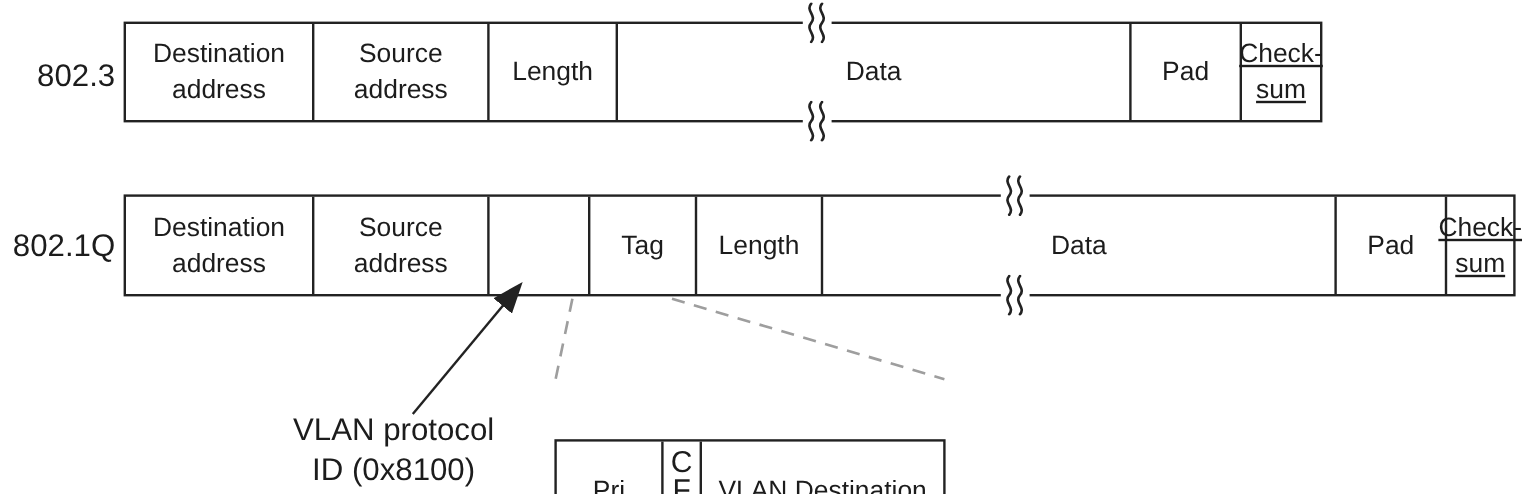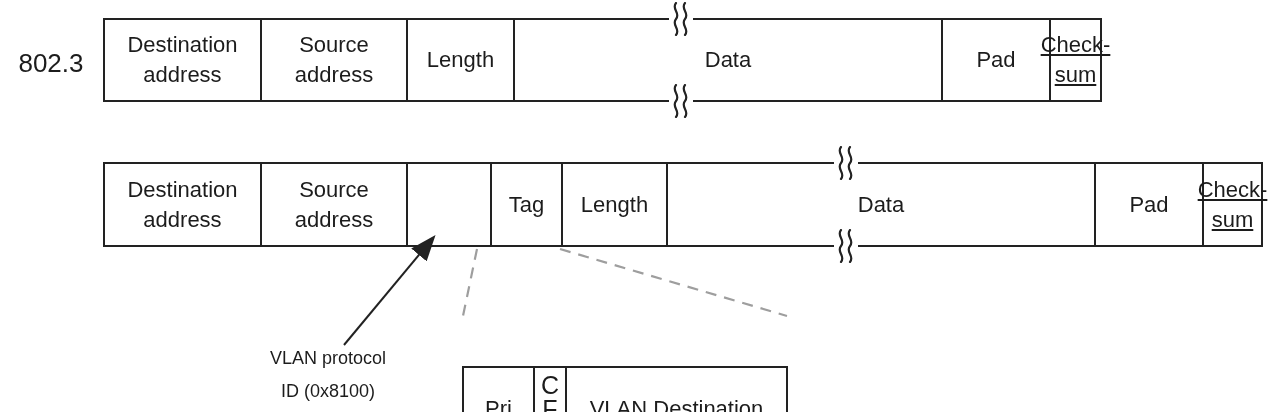--- a/index.html
+++ b/index.html
@@ -36,54 +36,55 @@
     justify-content:center;
     text-align:center;
     font-size:22px;
     line-height:30px;
     white-space:pre-line;
     flex:0 0 auto;
     min-width:0;
   }
   .fcell.last{border-right:none;flex:1 1 auto;text-decoration:underline;}
   .w157{width:157px}.w133{width:146px}.w107{width:107px}.w363{width:428px}
-  .w104{width:108px}.w84{width:84px}.w83{width:71px}.w105{width:105px}.w32{width:32px}
+  .w104{width:92px}.w84{width:84px}.w83{width:89px}.w105{width:105px}.w32{width:32px}
   .cfi{font-size:25px;line-height:24px;}
   .brk{position:absolute;}
   .overlay{position:absolute;}
   .annotation{
     position:absolute;
     left:208px;
     top:342px;
     width:240px;
     text-align:center;
-    font-size:18px;
+    font-size:26px;
     line-height:33px;
     white-space:pre-line;
   }
 </style>
 </head>
 <body>
 
 <div class="canvas">
 
-  <div class="row-label" style="top:49px;text-align:center;">802.3</div>
+  <div class="row-label" style="top:49px;">802.3</div>
 
   <div class="frame-row" style="left:103px;top:18px;width:999px;height:84px;">
     <div class="fcell w157">Destination
 address</div>
     <div class="fcell w133">Source
 address</div>
     <div class="fcell w107">Length</div>
     <div class="fcell w363">Data</div>
     <div class="fcell w104">Pad</div>
     <div class="fcell last">Check-
 sum</div>
   </div>
 
+  <div class="row-label" style="top:190px;">802.1Q</div>
 
   <div class="frame-row" style="left:103px;top:162px;width:1160px;height:85px;">
     <div class="fcell w157">Destination
 address</div>
     <div class="fcell w133">Source
 address</div>
     <div class="fcell w84"></div>
     <div class="fcell w83">Tag</div>
     <div class="fcell w105">Length</div>
     <div class="fcell w363">Data</div>

